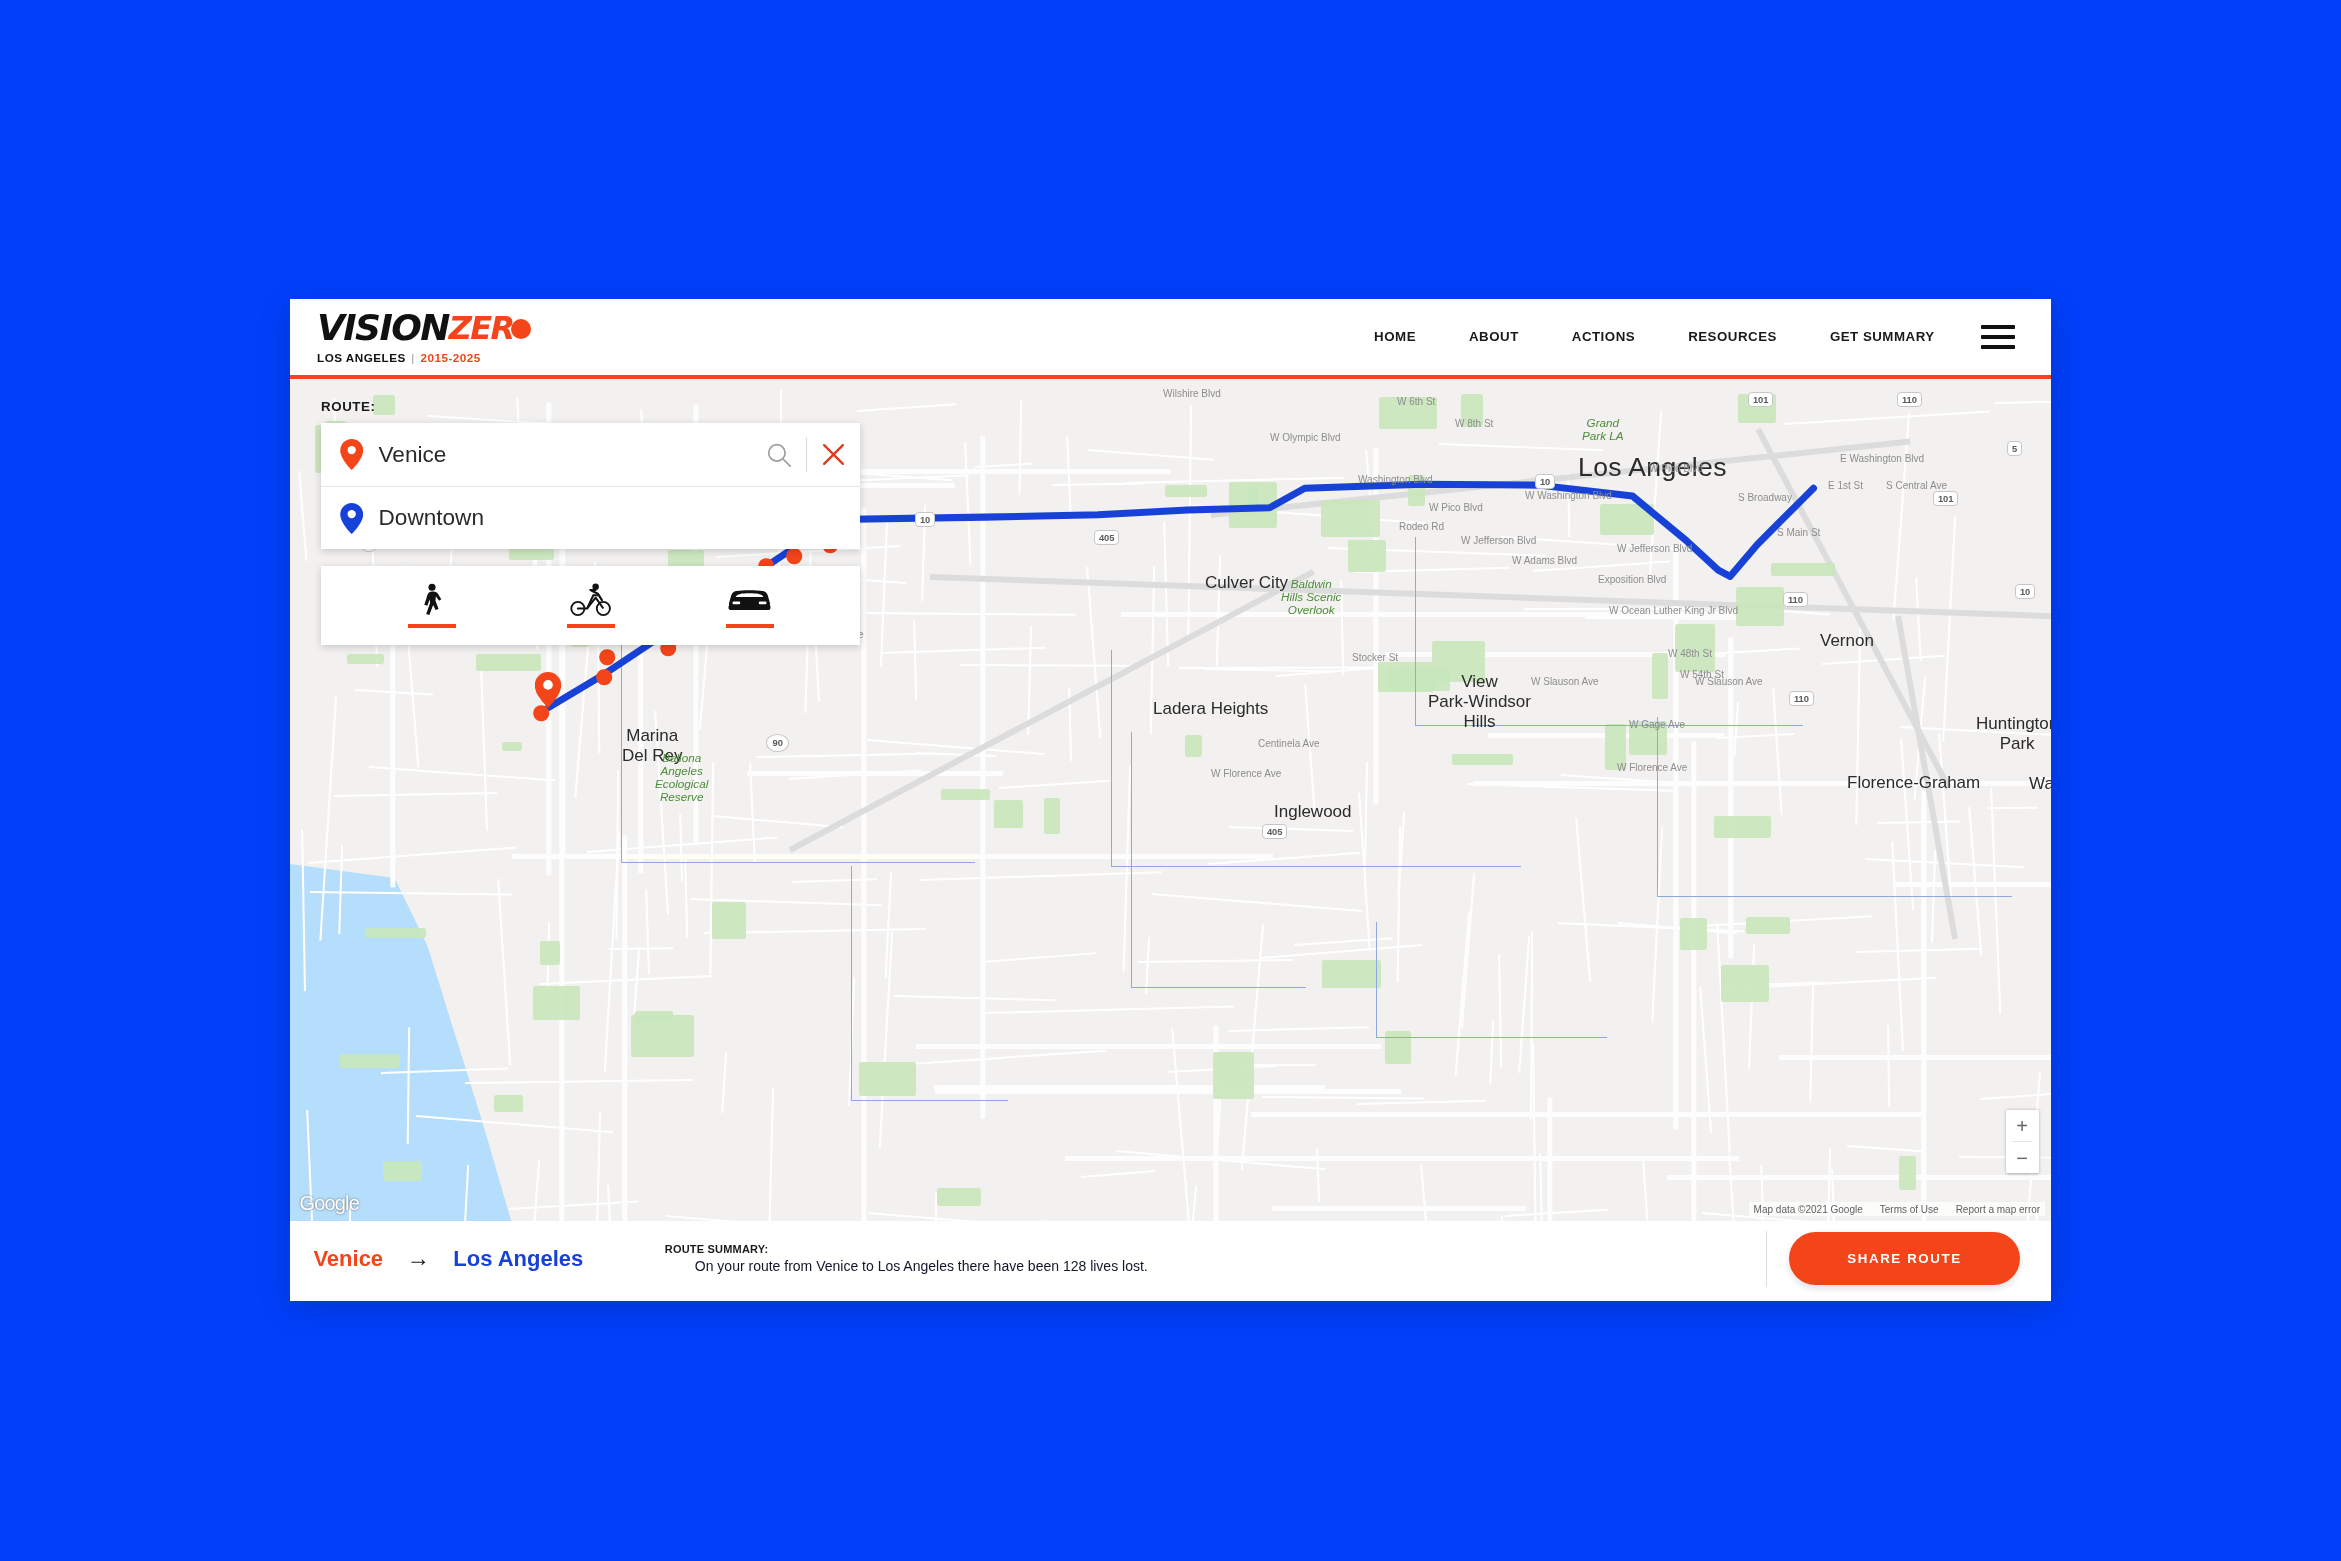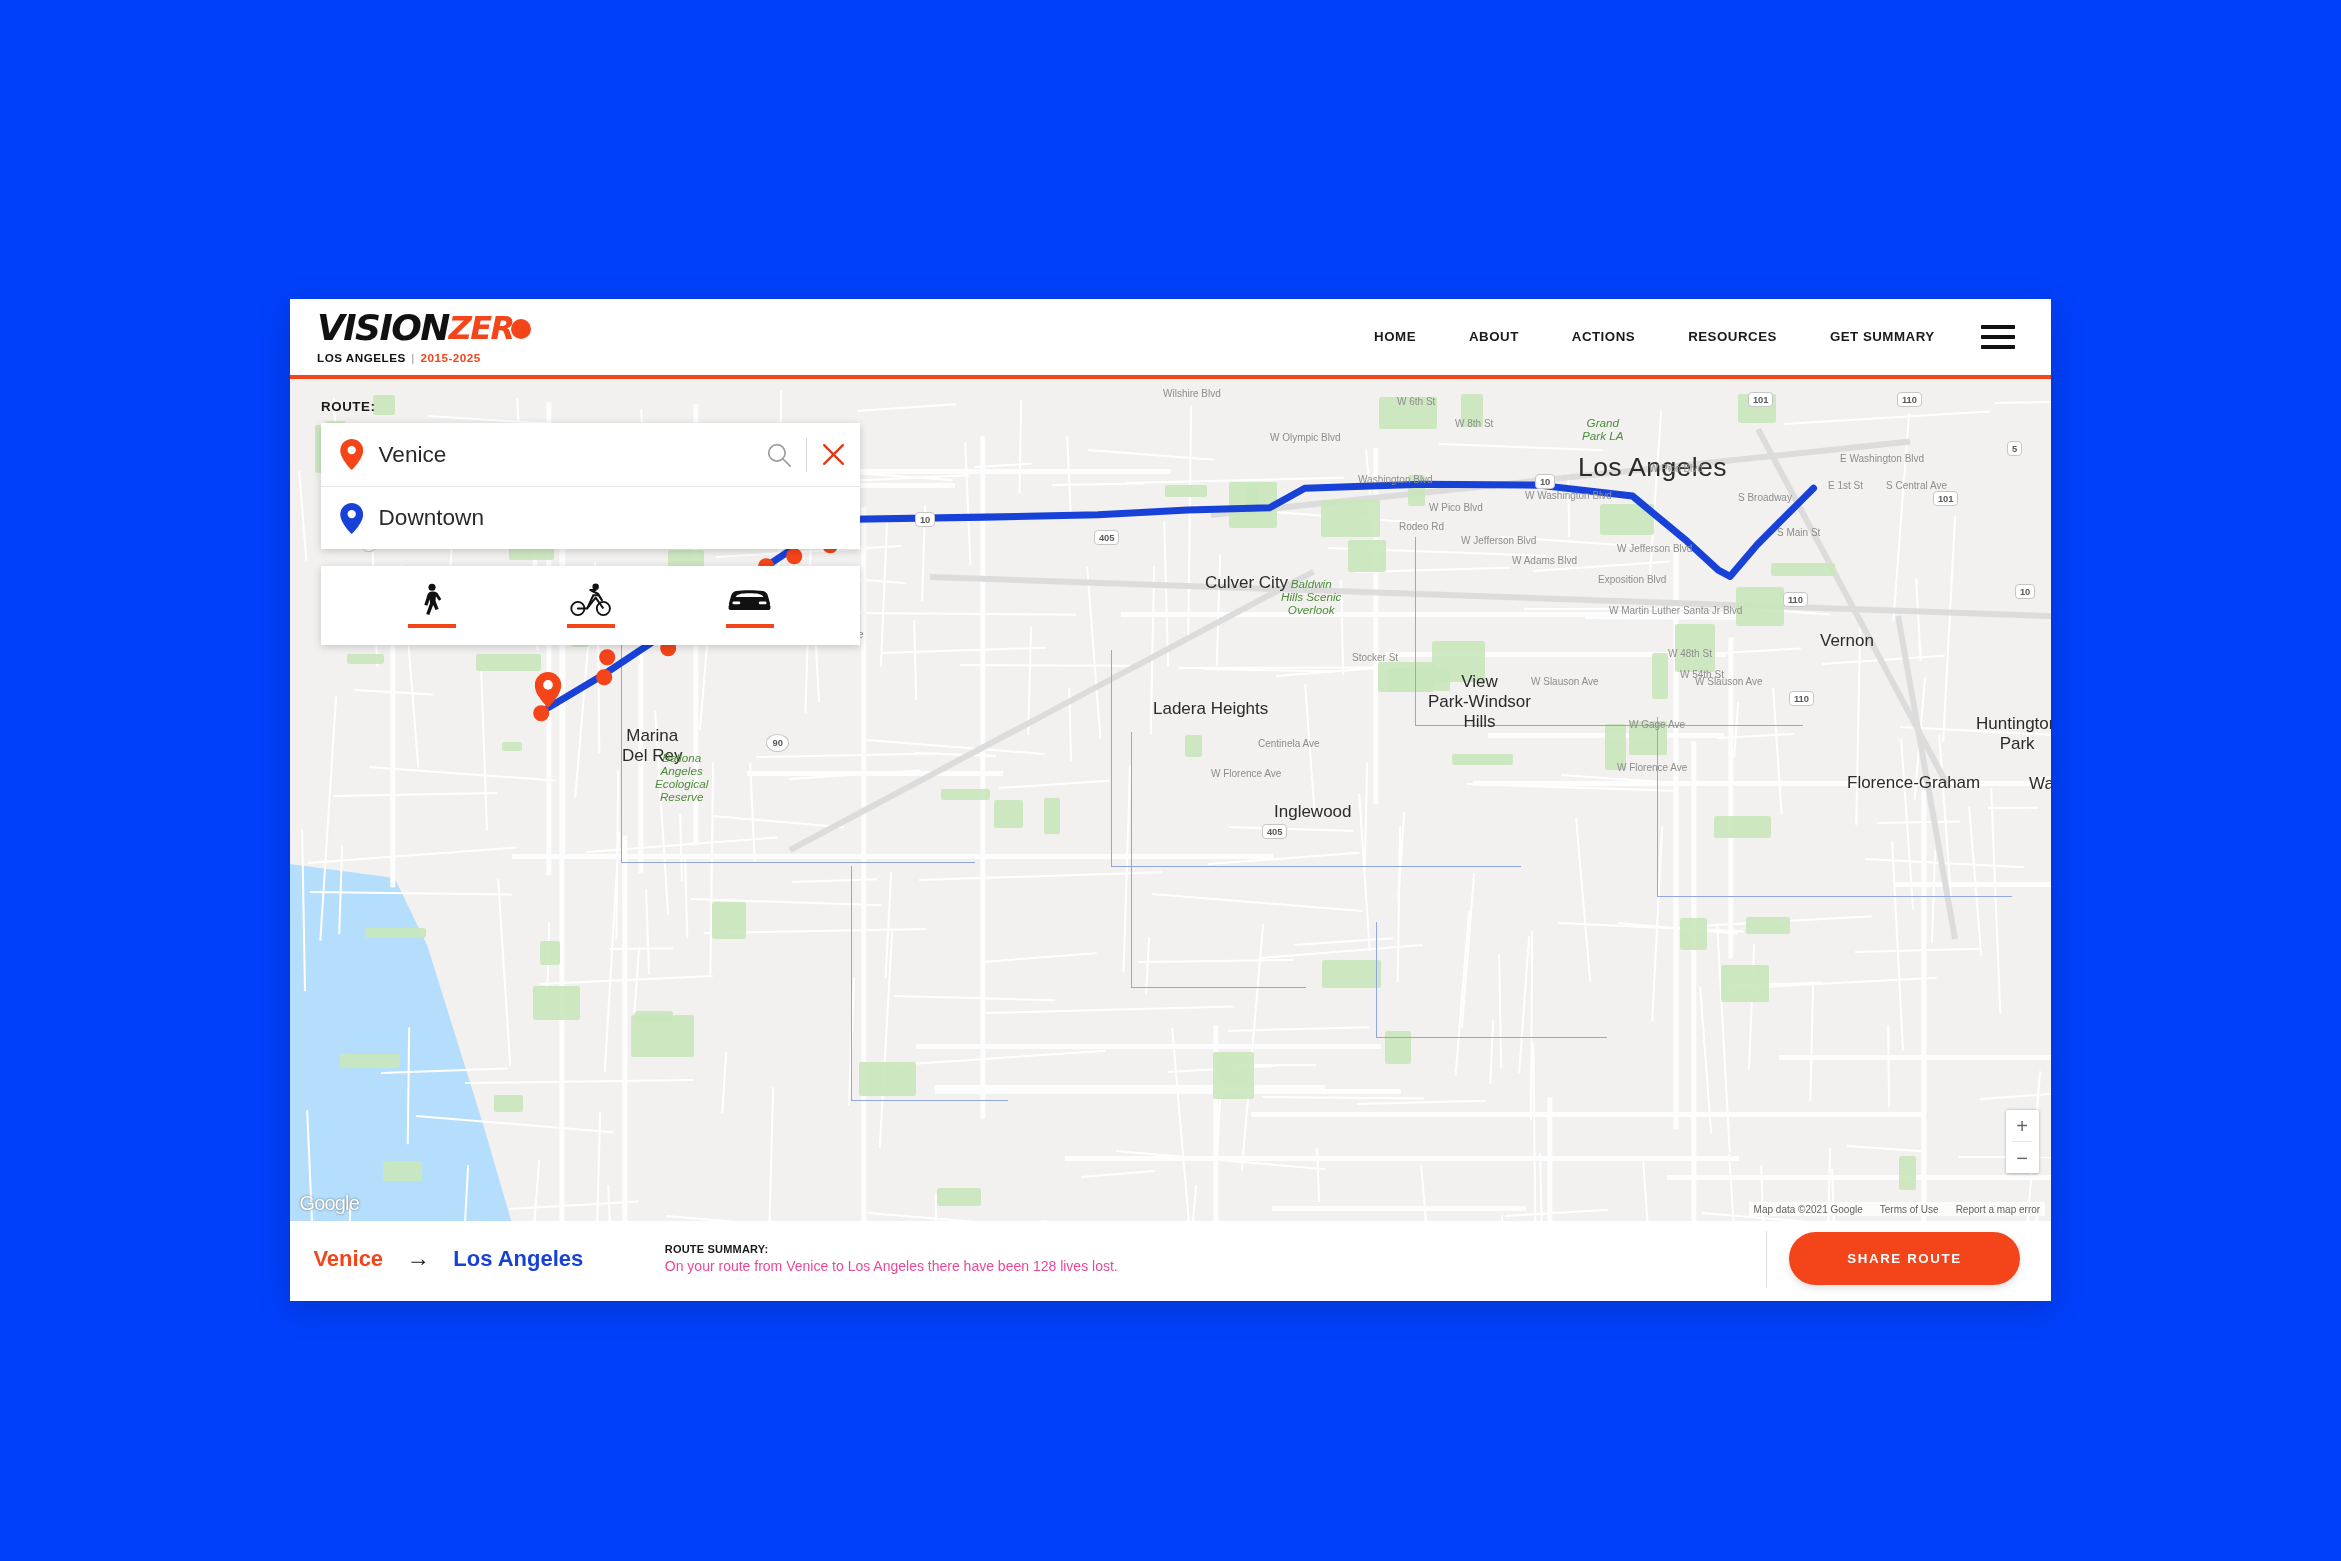--- a/index.html
+++ b/index.html
@@ -291,21 +291,21 @@
 
   .summary {
     flex: 1;
     padding-left: 23.4px;
   }
   .summary-title {
     font-size: 11px; font-weight: bold;
     letter-spacing: 0.2px; color: #1a1a1a;
     margin-bottom: 3.9px;
   }
-  .summary-text { font-size: 14px; color: #ec4899; }
+  .summary-text { font-size: 14px; color: #0f172a; margin-left: 30px; }
 
   .footdiv { width: 0.8px; height: 56px; background: #dedede; margin: 0 22px 0 7.8px; }
 
   .share-btn {
     margin-right: 31px;
     background: #f4441a;
     color: #fff;
     border: none;
     border-radius: 26.5px;
     height: 53px;
@@ -698,21 +698,21 @@
         <div class="maplabel street" style="left: 980px; top: 53px; white-space: pre;">W Olympic Blvd</div>
         <div class="maplabel street" style="left: 1139px; top: 123px; white-space: pre;">W Pico Blvd</div>
         <div class="maplabel street" style="left: 1359px; top: 84px; white-space: pre;">W Pico Blvd</div>
         <div class="maplabel street" style="left: 1222px; top: 176px; white-space: pre;">W Adams Blvd</div>
         <div class="maplabel street" style="left: 1171px; top: 156px; white-space: pre;">W Jefferson Blvd</div>
         <div class="maplabel street" style="left: 1327px; top: 164px; white-space: pre;">W Jefferson Blvd</div>
         <div class="maplabel street" style="left: 1109px; top: 142px; white-space: pre;">Rodeo Rd</div>
         <div class="maplabel street" style="left: 1308px; top: 195px; white-space: pre;">Exposition Blvd</div>
         <div class="maplabel street" style="left: 1235px; top: 111px; white-space: pre;">W Washington Blvd</div>
         <div class="maplabel street" style="left: 1068px; top: 95px; white-space: pre;">Washington Blvd</div>
-        <div class="maplabel street" style="left: 1319px; top: 226px; white-space: pre;">W Martin Luther Santa Jr Blvd</div>
+        <div class="maplabel street" style="left: 1319px; top: 226px; white-space: pre;">W Ocean Luther King Jr Blvd</div>
         <div class="maplabel street" style="left: 1241px; top: 297px; white-space: pre;">W Slauson Ave</div>
         <div class="maplabel street" style="left: 1405px; top: 297px; white-space: pre;">W Slauson Ave</div>
         <div class="maplabel street" style="left: 1378px; top: 269px; white-space: pre;">W 48th St</div>
         <div class="maplabel street" style="left: 1390px; top: 290px; white-space: pre;">W 54th St</div>
         <div class="maplabel street" style="left: 1339px; top: 340px; white-space: pre;">W Gage Ave</div>
         <div class="maplabel street" style="left: 1327px; top: 383px; white-space: pre;">W Florence Ave</div>
         <div class="maplabel street" style="left: 921px; top: 389px; white-space: pre;">W Florence Ave</div>
         <div class="maplabel street" style="left: 1062px; top: 273px; white-space: pre;">Stocker St</div>
         <div class="maplabel street" style="left: 968px; top: 359px; white-space: pre;">Centinela Ave</div>
         <div class="maplabel street" style="left: 336px; top: 226px; white-space: pre;">Pico Blvd</div>

